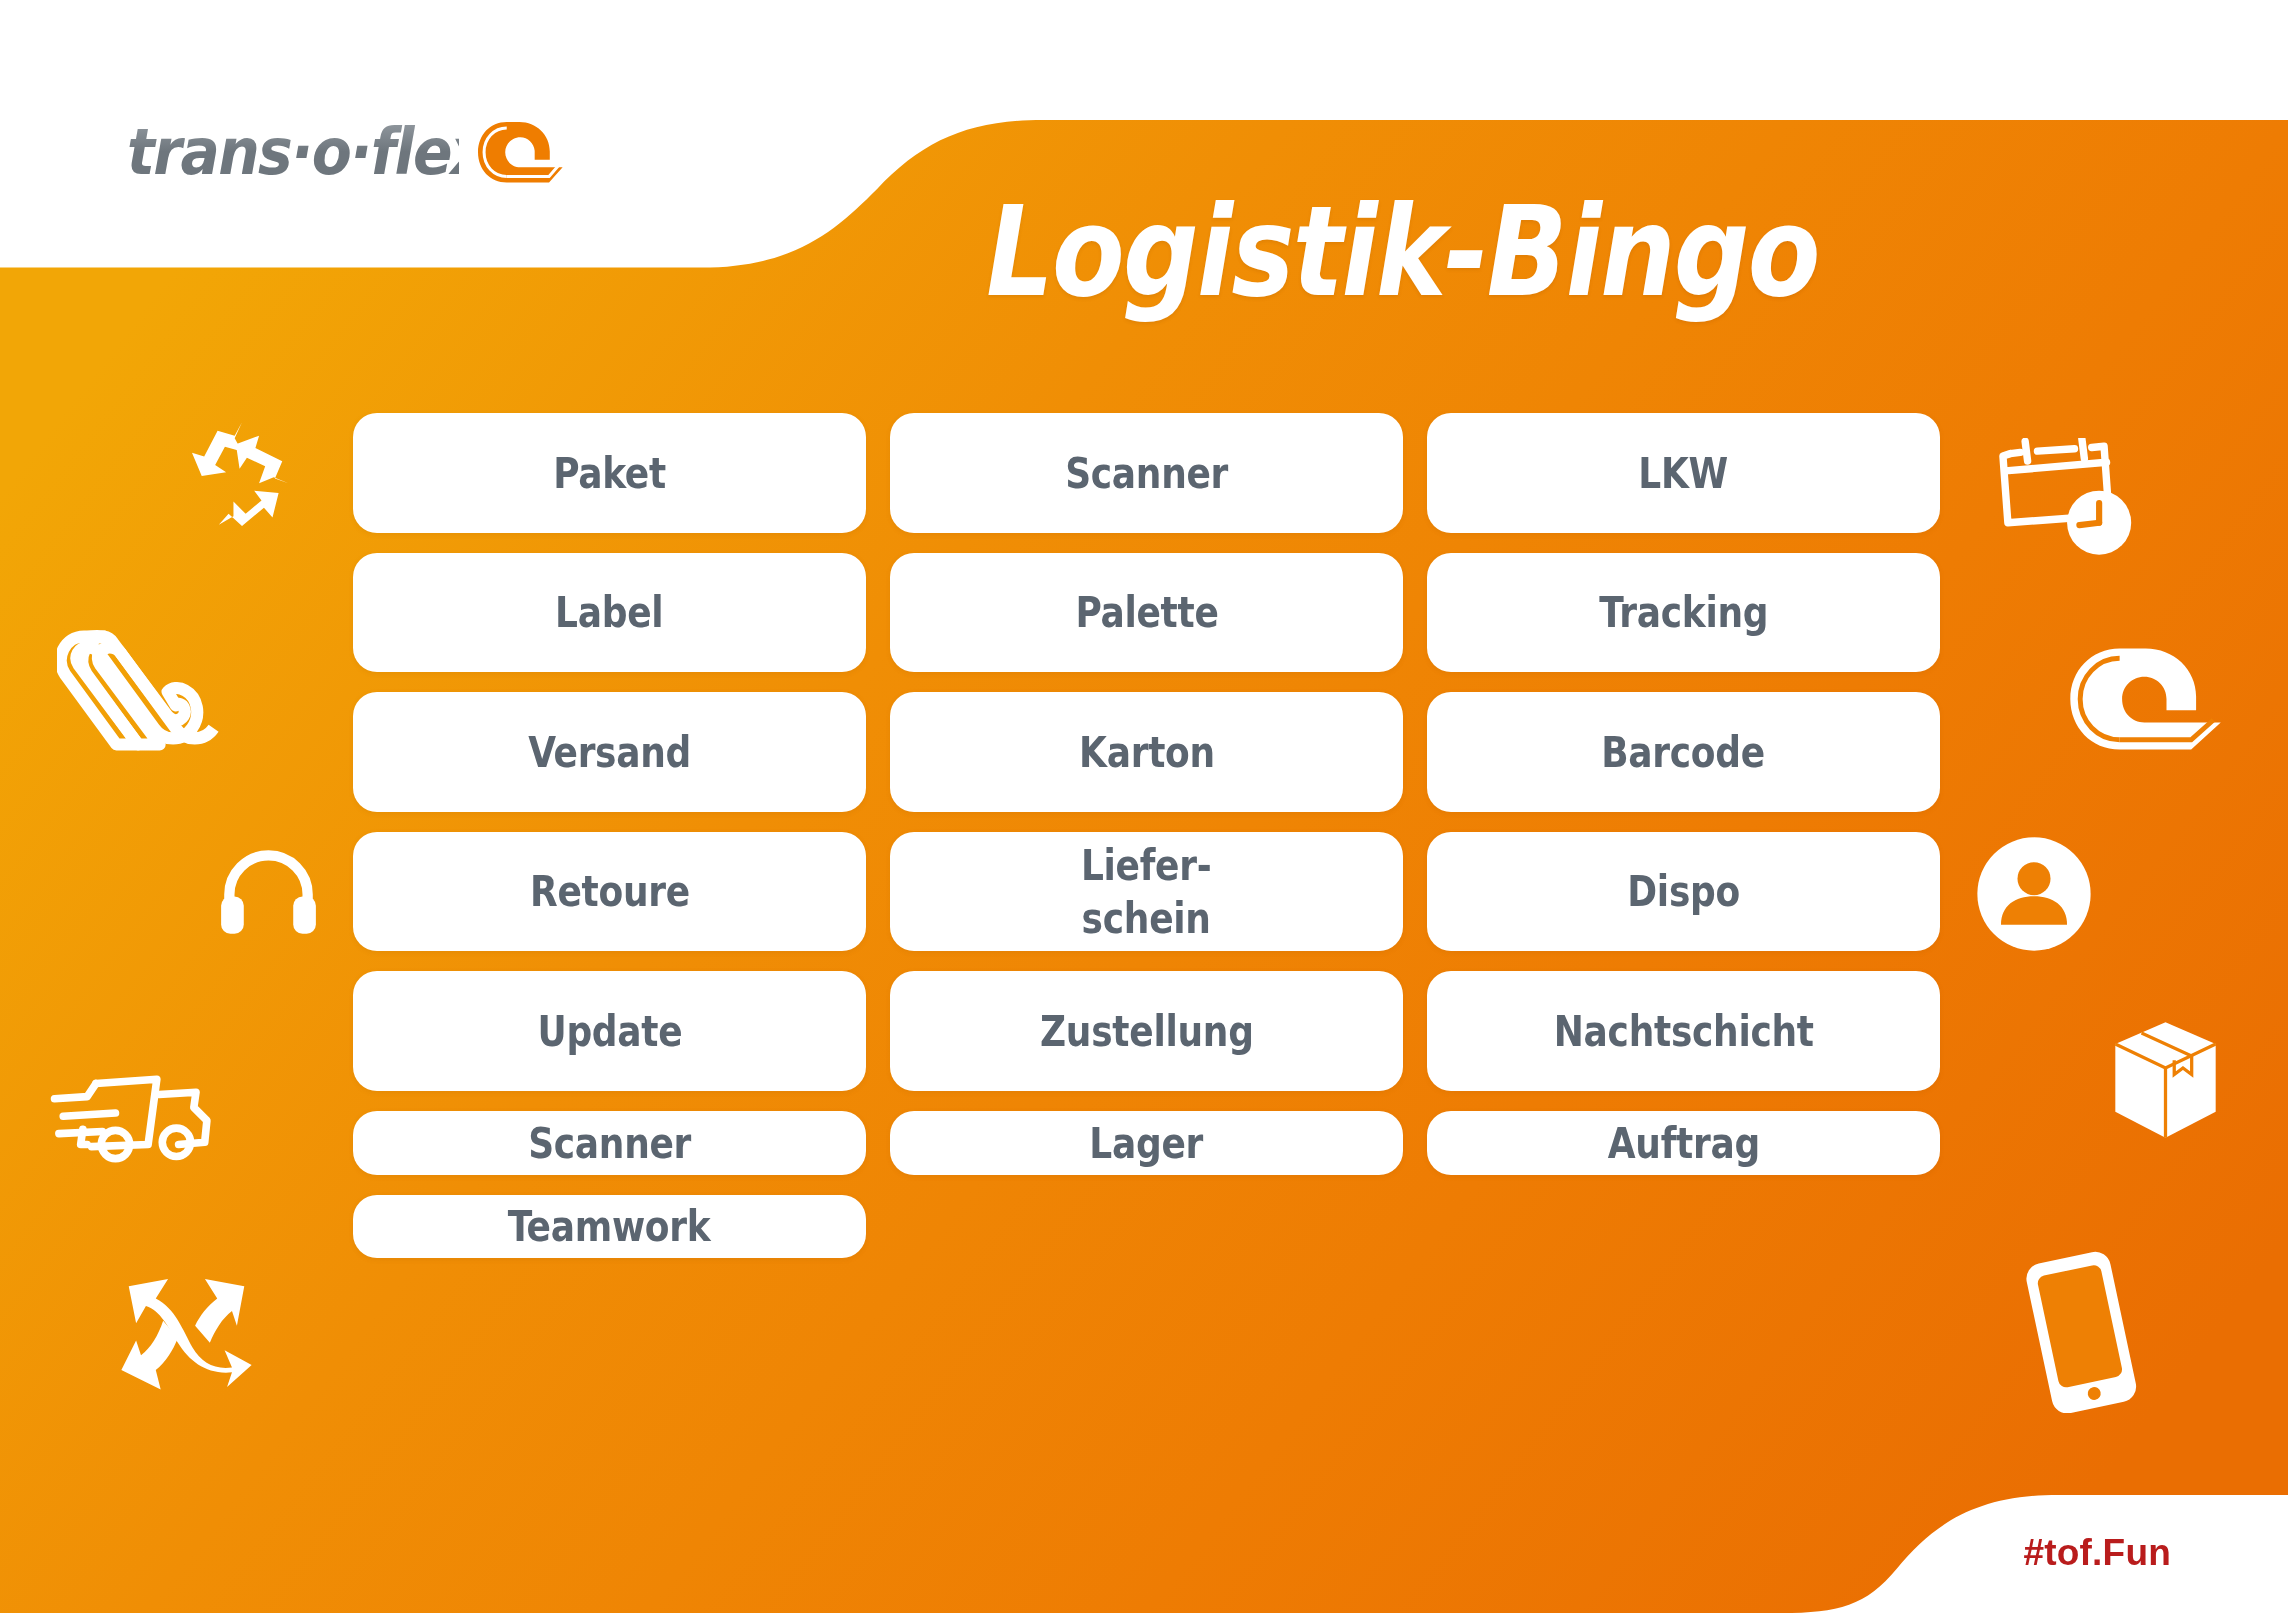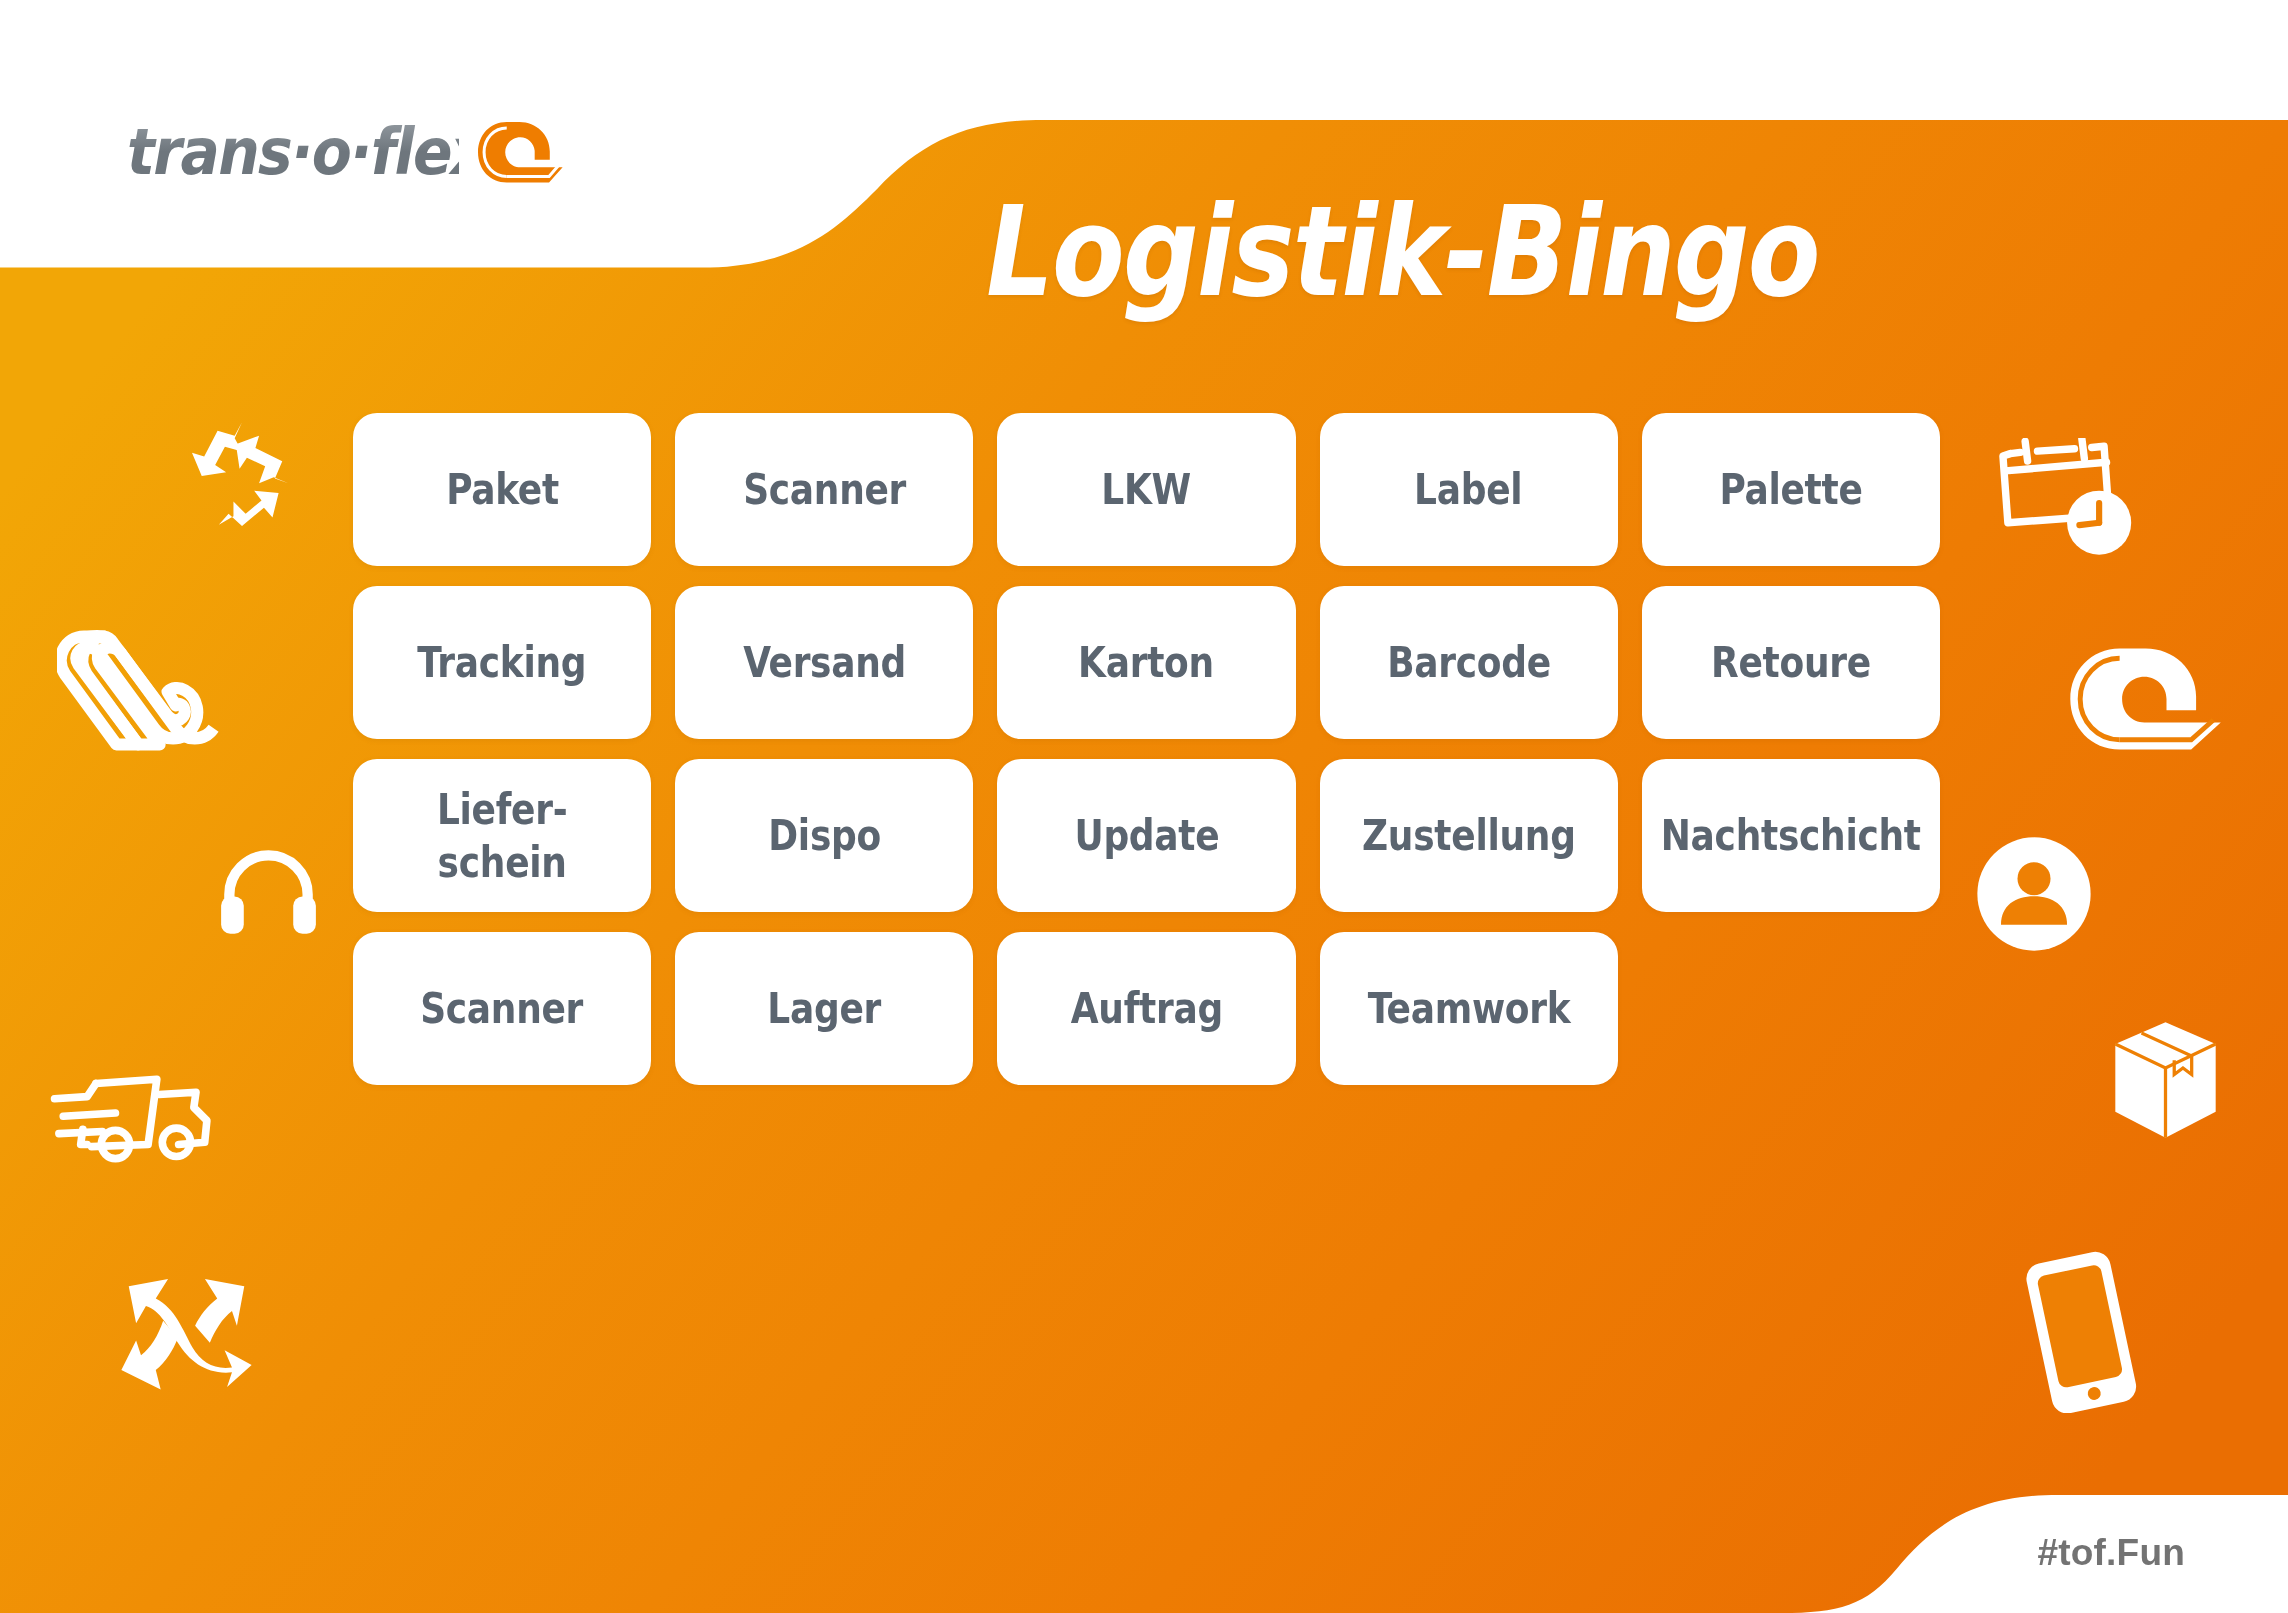--- a/index.html
+++ b/index.html
@@ -52,21 +52,21 @@
     text-shadow:0 1.8px 3.7px rgba(120,60,0,.12);
     white-space:nowrap;
   }
 
   
   #grid {
     position:absolute;
     left:353px; top:413px;
     width:1587px; height:845px;
     display:grid;
-    grid-template-columns:repeat(5, 1fr);
+    grid-template-columns:repeat(3, 1fr);
     grid-template-rows:repeat(5, 1fr);
     gap:20px 24px;
     z-index:5;
   }
   .cell {
     background:#ffffff;
     border-radius:24px;
     display:flex;
     align-items:center;
     justify-content:center;
@@ -88,22 +88,22 @@
   
   .deco {
     position:absolute;
     z-index:5;
     fill:#ffffff;
   }
 
   
   #hashtag {
     position:absolute;
-    right:104px; bottom:39px;
-    color:#737373;
+    right:118px; bottom:39px;
+    color:#b91c1c;
     font-weight:700;
     font-size:37px;
     letter-spacing:0.2px;
     z-index:7;
   }
 </style>
 </head>
 <body>
 
 <div id="poster">

